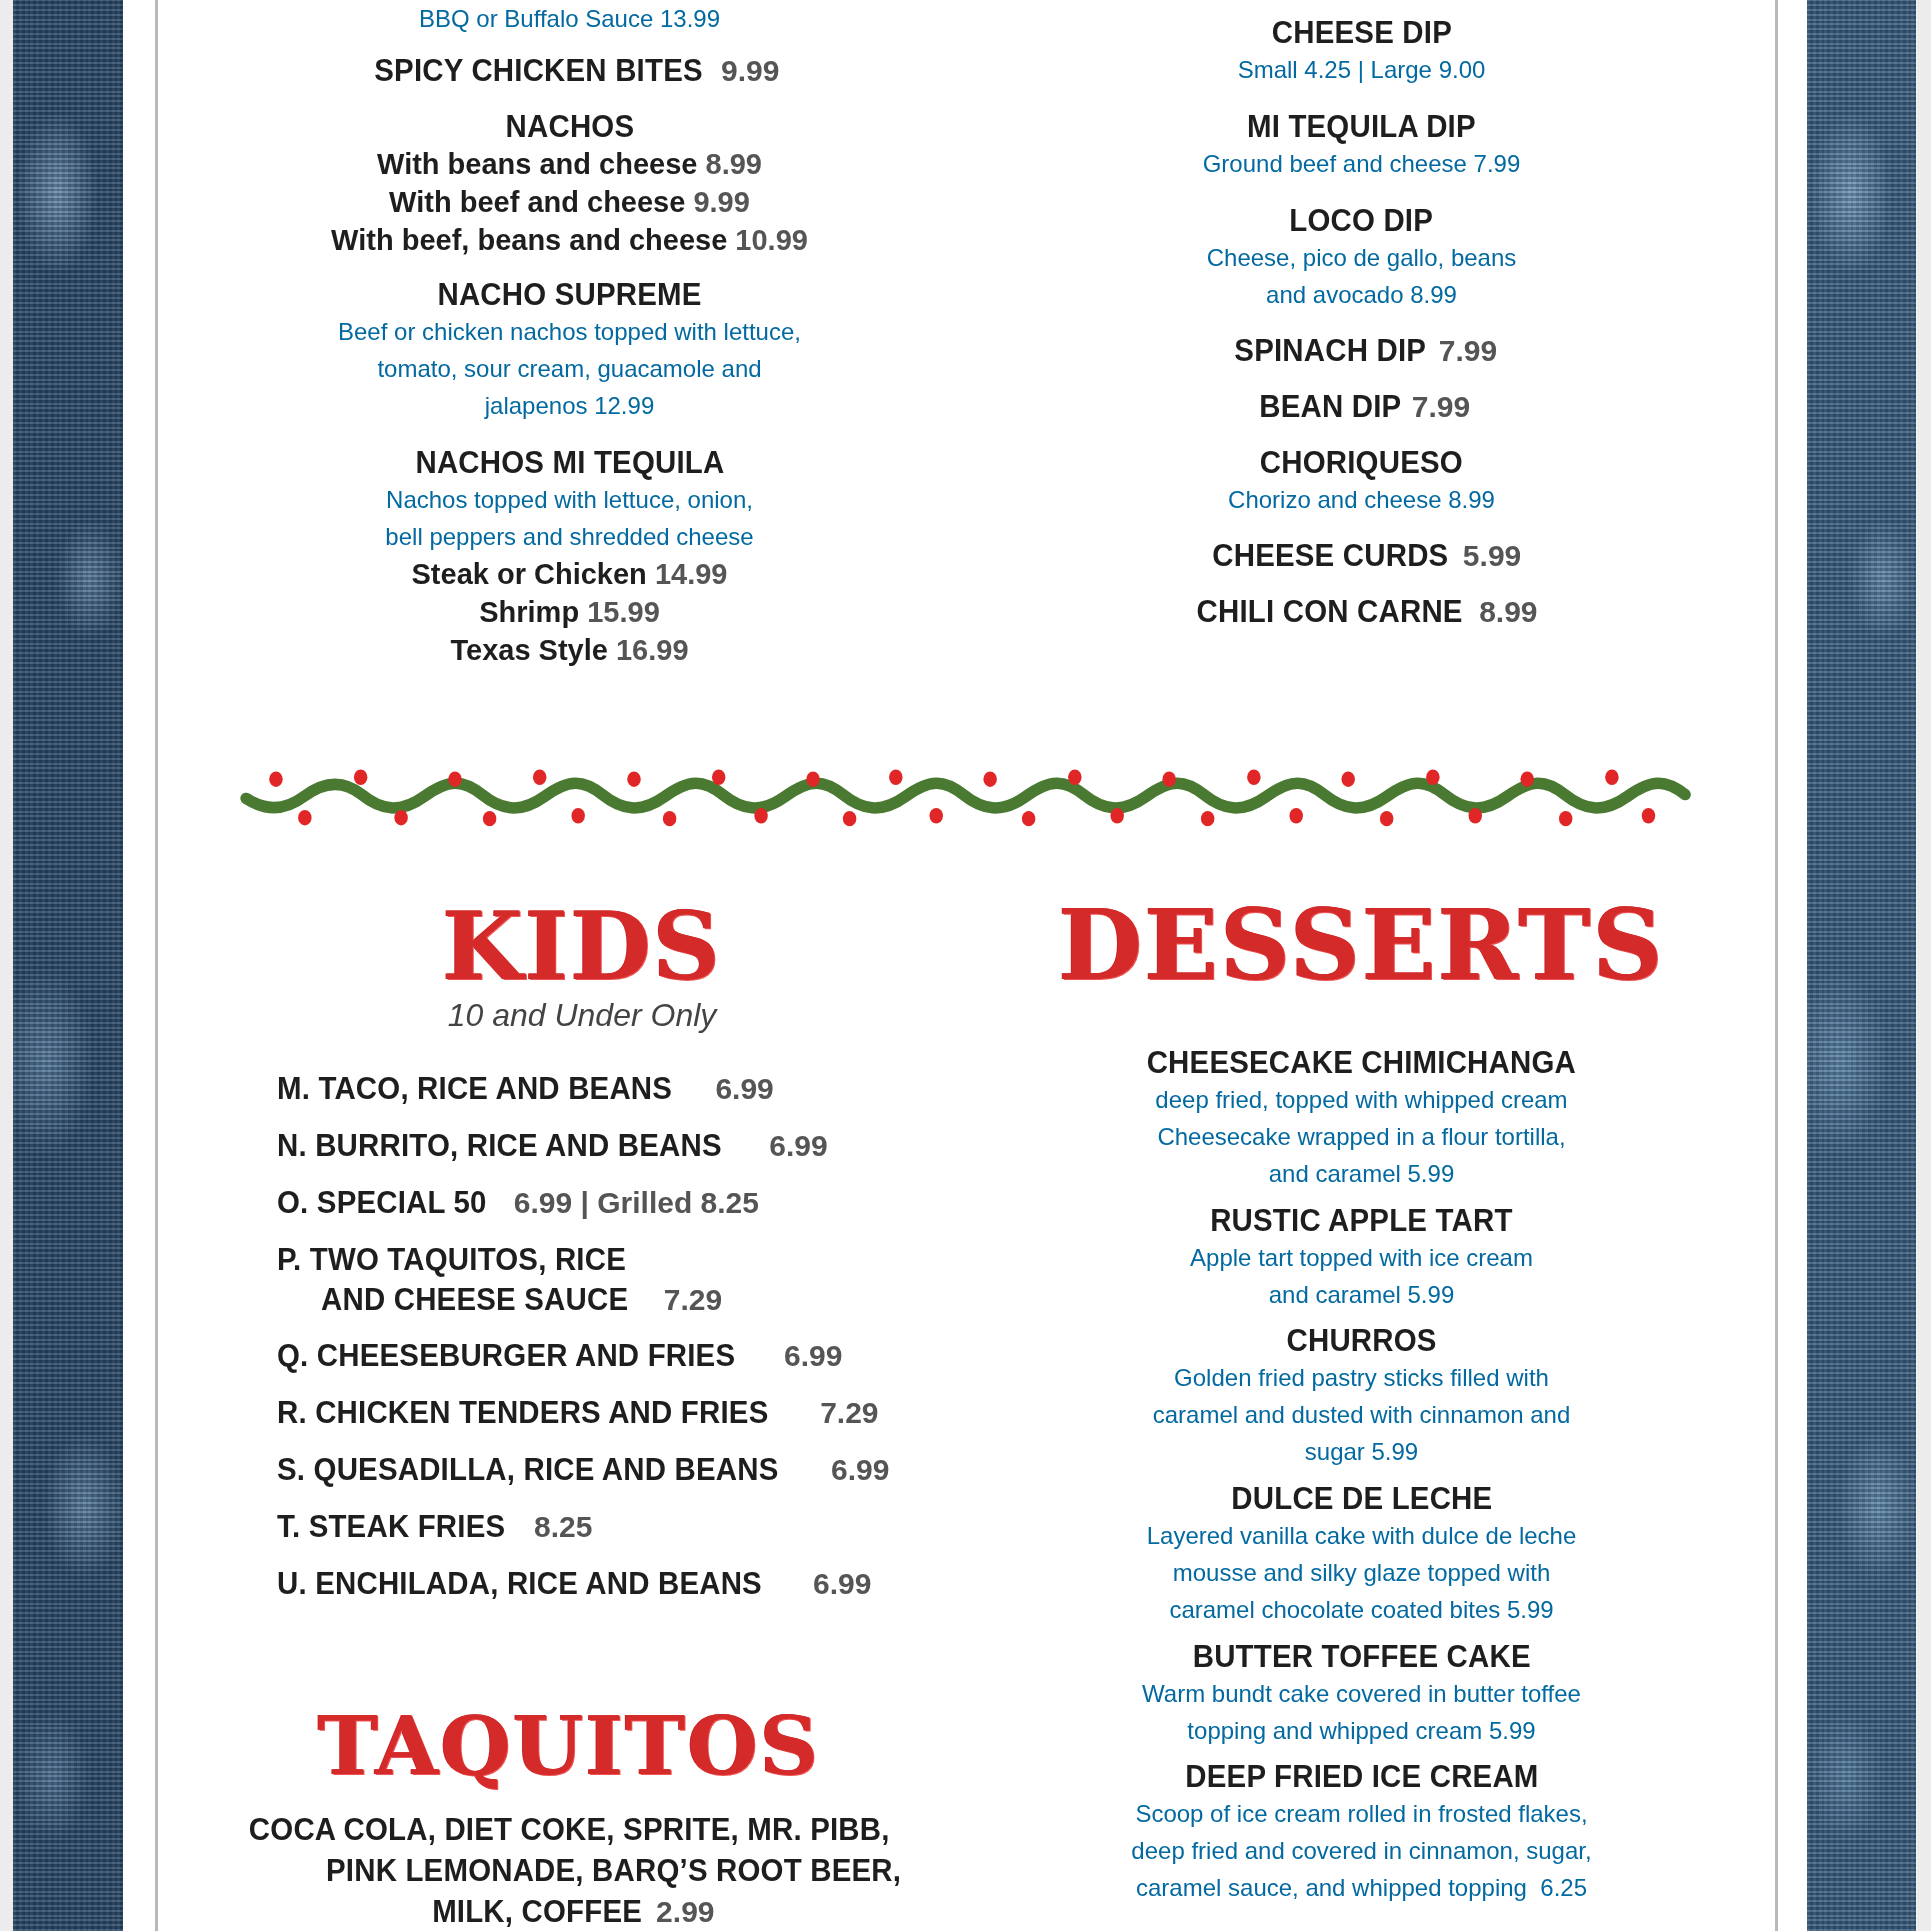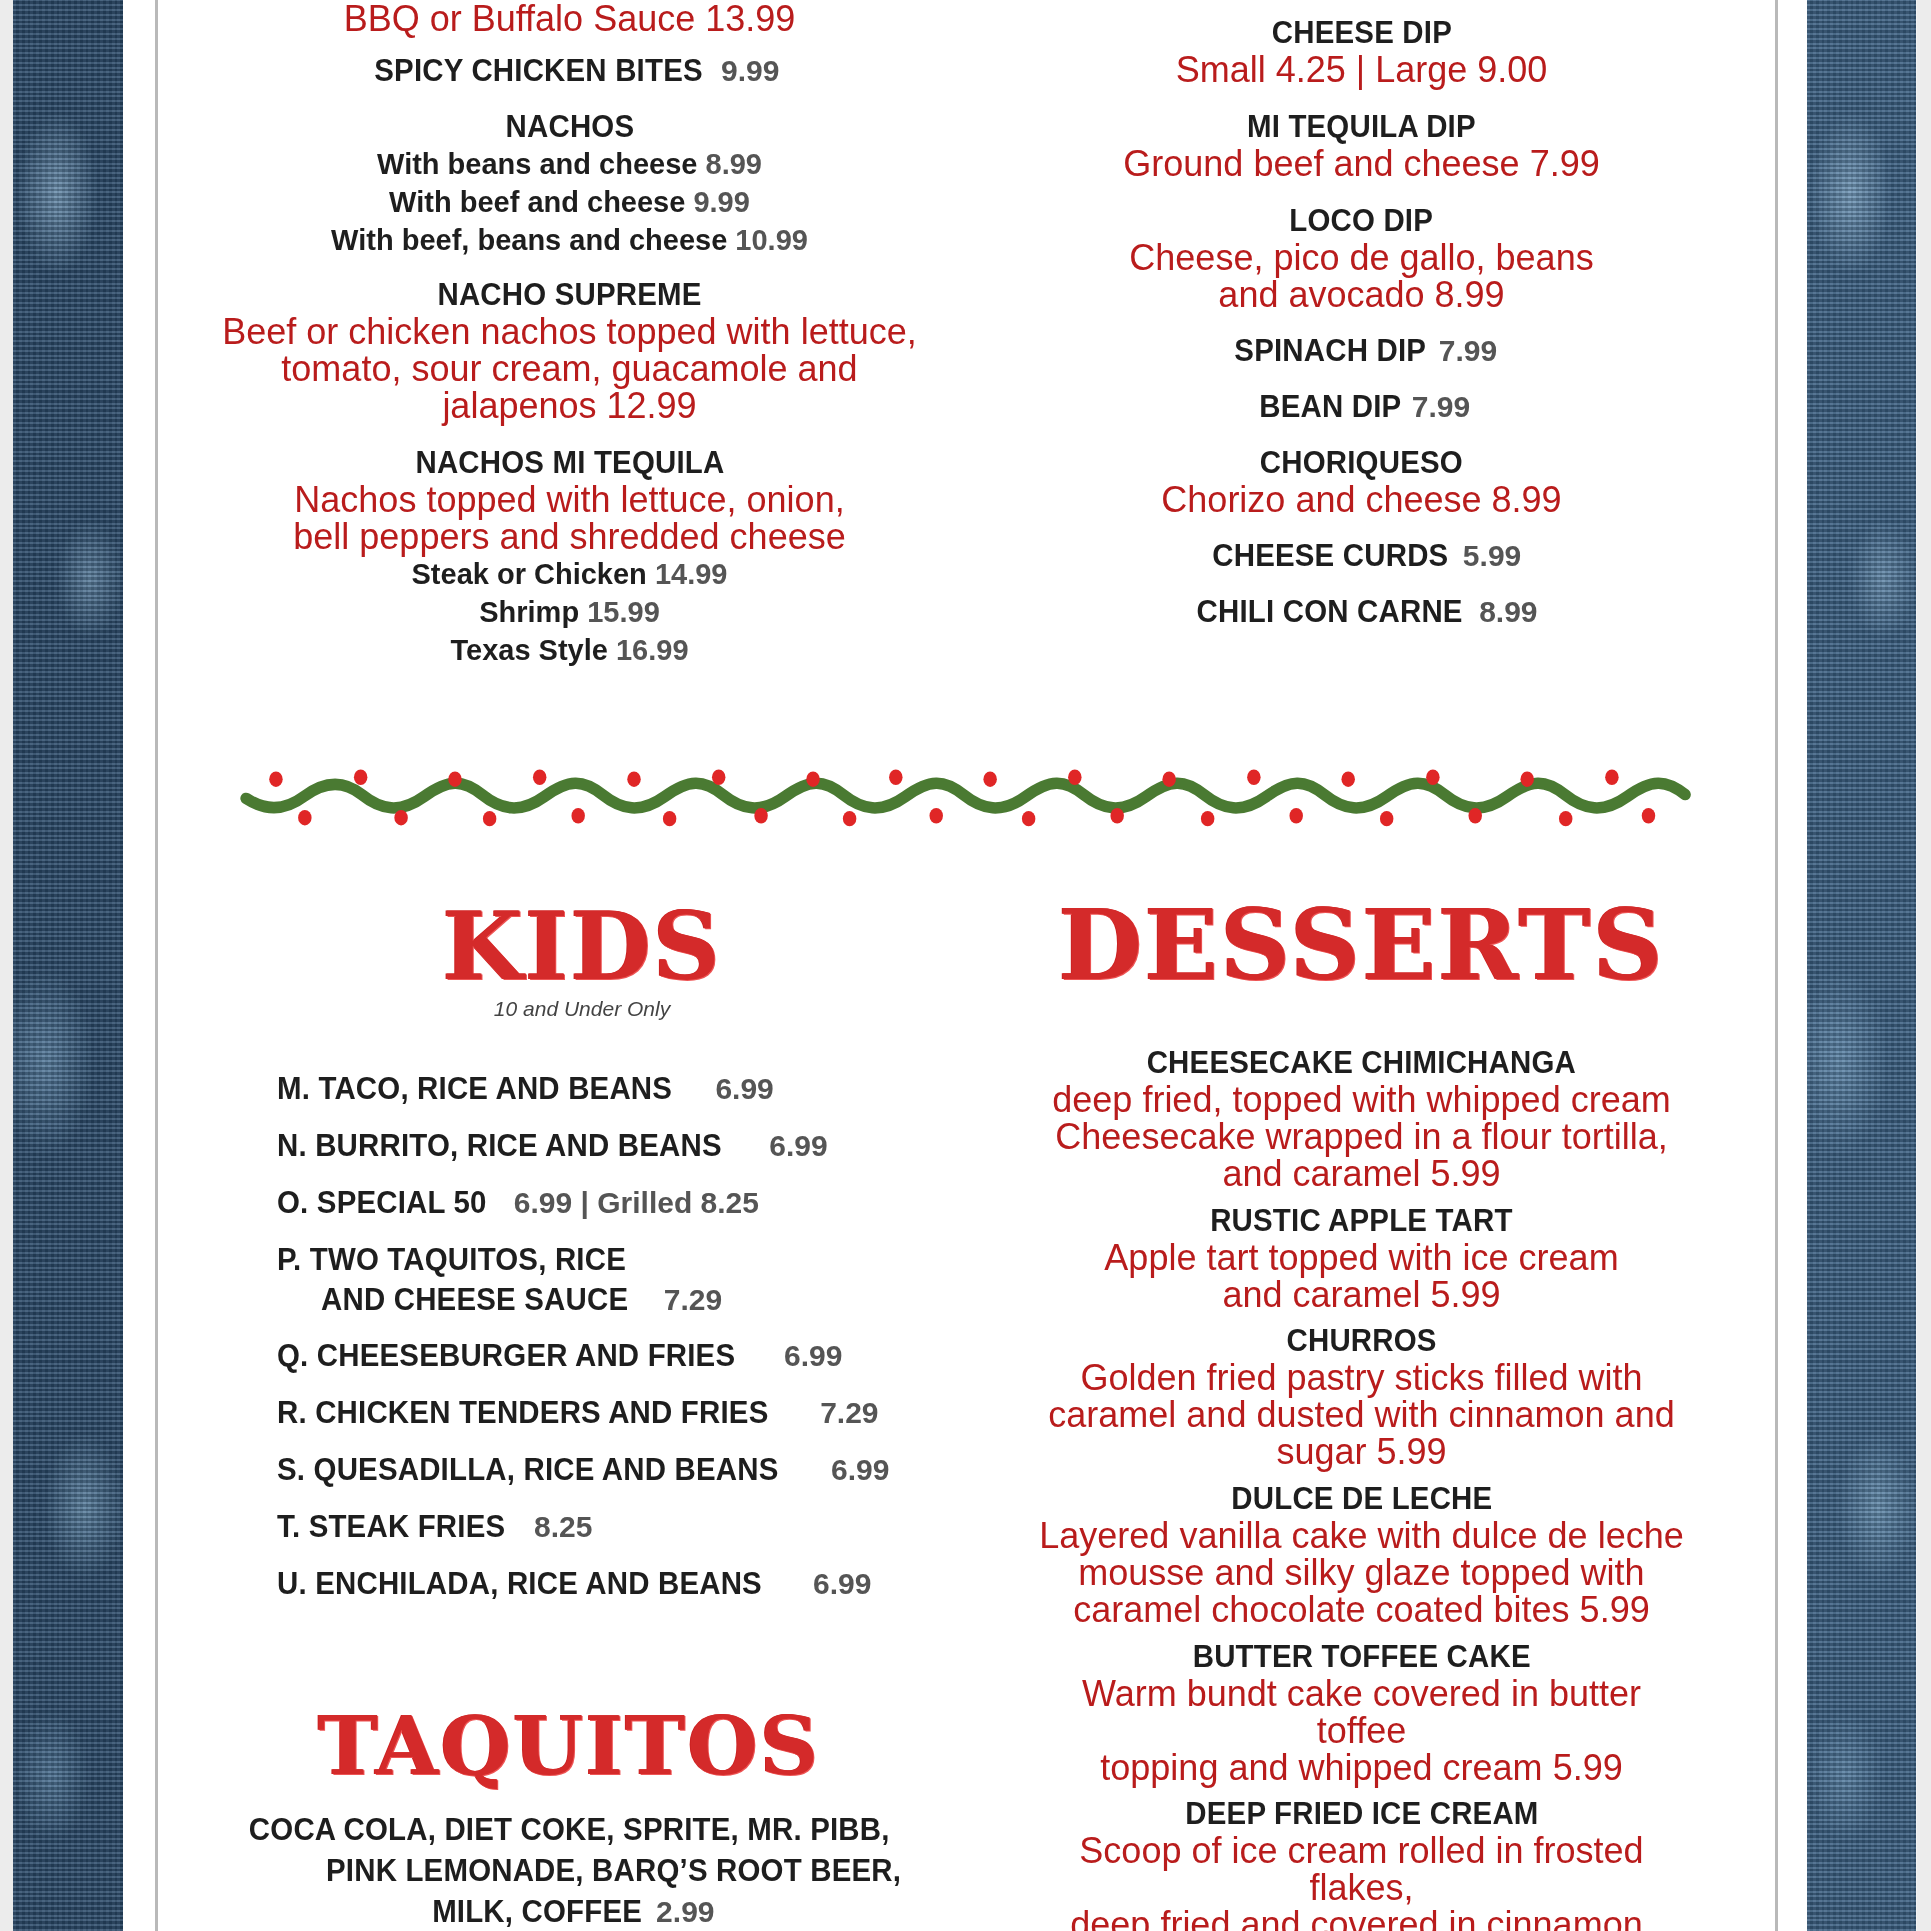--- a/index.html
+++ b/index.html
@@ -16,21 +16,21 @@
       radial-gradient(ellipse 53px 97px at 35% 92%, rgba(130,175,210,0.4), transparent 70%),
       #2a4a6a;
   }
   .denim.right { background-color:#3a5f82; }
   .page { position:absolute; left:123px; top:0; width:1685px; height:1931px; background:#ffffff; }
   .rule-line { position:absolute; top:0; width:2.9px; height:1931px; background:#b9b9b9; }
 
   .col { position:absolute; text-align:center; }
   .name { font-family:"Liberation Sans", sans-serif; font-weight:bold; color:#1e1e1e; font-size:32px; letter-spacing:0.2px; transform:scaleX(0.92); display:inline-block; }
   .price { color:#555; font-size:30px; font-weight:bold; }
-  .desc { color:#b91c1c; font-size:36px; line-height:37px; }
+  .desc { color:#0369a1; font-size:24px; line-height:37px; }
   .sub { color:#1e1e1e; font-weight:bold; font-size:29px; line-height:38px; }
   .sub .price { font-size:29px; }
 
   .section-title { font-family:"DejaVu Serif", serif; font-weight:bold; color:#d42a2a; letter-spacing:1.9px; text-shadow: 1px 1px 0 #e55, -1px 0 0 #c22; }
   .kids-item { text-align:left; font-weight:bold; color:#1e1e1e; font-size:32px; line-height:56px; }
   .kids-item .price { font-size:30px; }
 </style>
 </head>
 <body>
 
@@ -146,21 +146,21 @@
       <ellipse cx="1282" cy="60" rx="7" ry="8"></ellipse>
     <ellipse cx="1336" cy="22" rx="7" ry="8"></ellipse>
       <ellipse cx="1376" cy="63" rx="7" ry="8"></ellipse>
     <ellipse cx="1424" cy="20" rx="7" ry="8"></ellipse>
       <ellipse cx="1462" cy="60" rx="7" ry="8"></ellipse>
   </g>
 </svg>
 
 <div style="position:absolute; left:244px; top:898px; width:676px;">
   <div class="section-title" style="text-align:center; font-size:93px; line-height:97px;">KIDS</div>
-  <div style="text-align:center; font-style:italic; color:#444; font-size:21px; margin-top:1.9px;">10 and Under Only</div>
+  <div style="text-align:center; font-style:italic; color:#444; font-size:32px; margin-top:1.9px;">10 and Under Only</div>
 </div>
 <div style="position:absolute; left:277px; top:1060px; width:637px;">
   <div class="kids-item"><span class="name" style="transform-origin:left;">M. TACO, RICE AND BEANS</span> <span class="price">6.99</span></div>
   <div class="kids-item"><span class="name" style="transform-origin:left;">N. BURRITO, RICE AND BEANS</span> <span class="price">6.99</span></div>
   <div class="kids-item"><span class="name" style="transform-origin:left;">O. SPECIAL 50</span> <span class="price">6.99 | Grilled 8.25</span></div>
   <div class="kids-item" style="line-height:40px; padding-top:7.7px; padding-bottom:7.7px;">
     <div><span class="name" style="transform-origin:left;">P. TWO TAQUITOS, RICE</span></div>
     <div style="padding-left:44px;"><span class="name" style="transform-origin:left;">AND CHEESE SAUCE</span> <span class="price">7.29</span></div>
   </div>
   <div class="kids-item"><span class="name" style="transform-origin:left;">Q. CHEESEBURGER AND FRIES</span> <span class="price">6.99</span></div>

